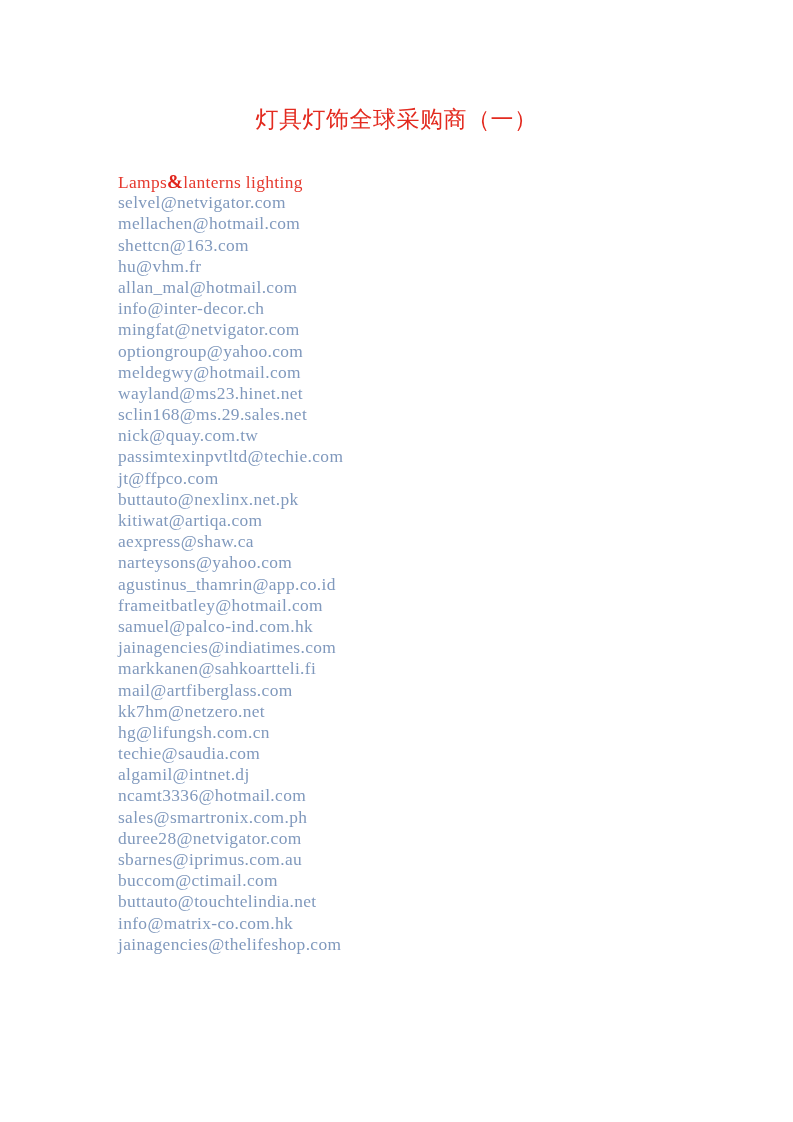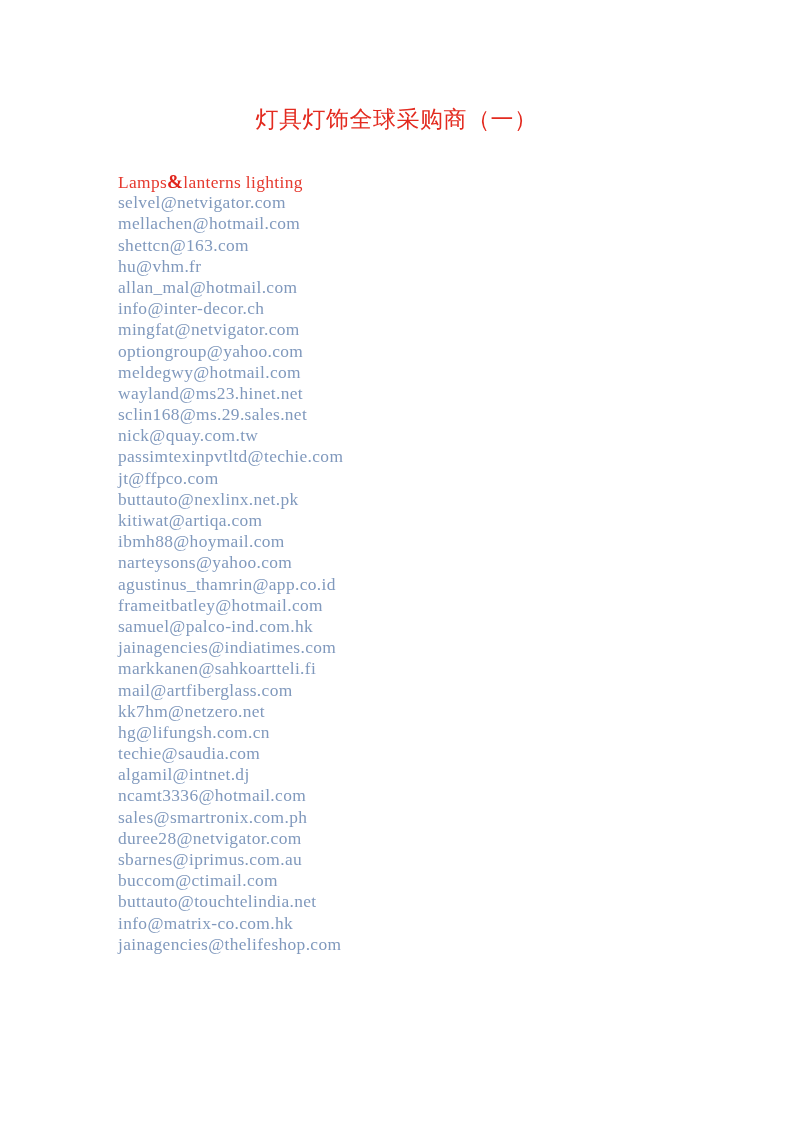--- a/index.html
+++ b/index.html
@@ -73,21 +73,21 @@
         <div class="line">mingfat@netvigator.com</div>
         <div class="line">optiongroup@yahoo.com</div>
         <div class="line">meldegwy@hotmail.com</div>
         <div class="line">wayland@ms23.hinet.net</div>
         <div class="line">sclin168@ms.29.sales.net</div>
         <div class="line">nick@quay.com.tw</div>
         <div class="line">passimtexinpvtltd@techie.com</div>
         <div class="line">jt@ffpco.com</div>
         <div class="line">buttauto@nexlinx.net.pk</div>
         <div class="line">kitiwat@artiqa.com</div>
-        <div class="line">ibmh88@hoymail.com</div>
+        <div class="line">aexpress@shaw.ca</div>
         <div class="line">narteysons@yahoo.com</div>
         <div class="line">agustinus_thamrin@app.co.id</div>
         <div class="line">frameitbatley@hotmail.com</div>
         <div class="line">samuel@palco-ind.com.hk</div>
         <div class="line">jainagencies@indiatimes.com</div>
         <div class="line">markkanen@sahkoartteli.fi</div>
         <div class="line">mail@artfiberglass.com</div>
         <div class="line">kk7hm@netzero.net</div>
         <div class="line">hg@lifungsh.com.cn</div>
         <div class="line">techie@saudia.com</div>

